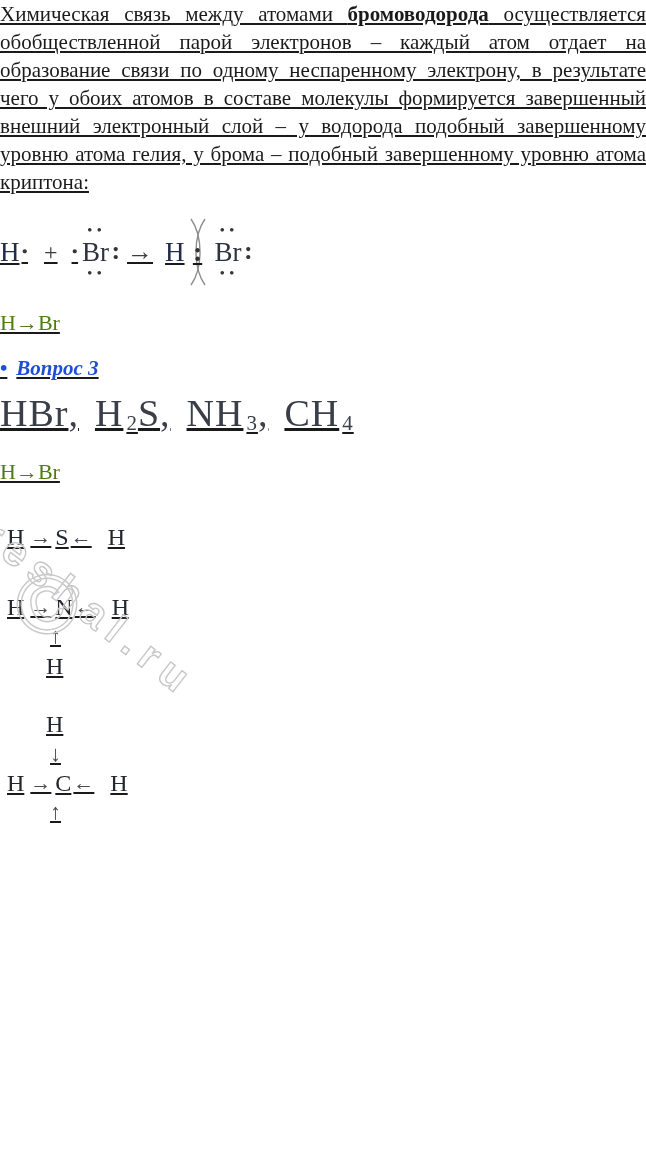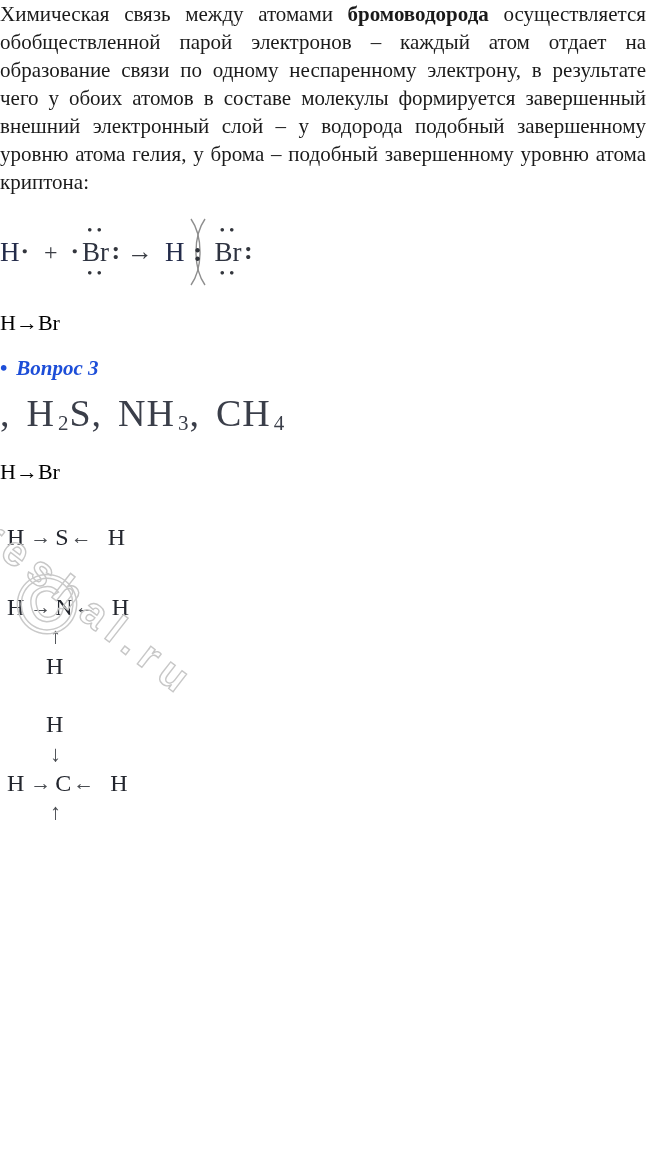--- a/index.html
+++ b/index.html
@@ -2,21 +2,21 @@
 <html lang="ru"><head>
 <meta charset="utf-8">
 <style>
   html,body{margin:0;padding:0;}
   body{
     width:646px;height:1158px;position:relative;overflow:hidden;
     background:#ffffff;
     font-family:"Liberation Serif","DejaVu Serif",serif;
     color:#1a1a1a;
   }
-  .page{position:relative;width:646px;height:1158px;}
+  .page{position:relative;width:646px;height:1158px;text-decoration:underline;}
 
   
   .para{
     margin:0;padding:0;
     font-size:21px;line-height:28px;
     text-align:justify;text-align-last:left;
     word-spacing:1.5px;
   }
   .para.wide{line-height:31px;}
   .para b{font-weight:bold;}
@@ -46,21 +46,21 @@
   .lens{
     position:relative;display:inline-flex;align-items:center;justify-content:center;
     width:24px;height:70px;margin:0 3px 0 1px;vertical-align:middle;
   }
   .lens svg{position:absolute;left:0;top:0;}
   .shared-pair{
     position:relative;font-size:28px;font-weight:bold;color:#2e3138;line-height:1;
   }
 
   
-  .formula-line{font-size:22px;color:#000000;line-height:26px;}
+  .formula-line{font-size:22px;color:#4d7c0f;line-height:26px;}
   .fl1{margin-top:14px;}
   .fl2{margin-top:10px;}
 
   
   .question{margin-top:19px;font-size:21px;line-height:26px;color:#1d4ed8;}
   .q-bullet{font-weight:bold;margin-right:9px;}
   .q-title{font-weight:bold;font-style:italic;}
 
   
   .compounds{
@@ -148,20 +148,21 @@
 
 
   <div class="formula-line fl1">H→Br</div>
 
   <div class="question">
     <span class="q-bullet">•</span><span class="q-title">Вопрос 3</span>
   </div>
 
 
   <div class="compounds">
+    <span class="cm">HBr</span>
       <span class="cm cm-sep">,</span>
       <span class="cm">H</span>
       <span class="cm-sub">2</span>
       <span class="cm">S</span>
       <span class="cm cm-sep">,</span>
       <span class="cm">NH</span>
       <span class="cm-sub">3</span>
       <span class="cm cm-sep">,</span>
       <span class="cm">CH</span>
       <span class="cm-sub">4</span>

